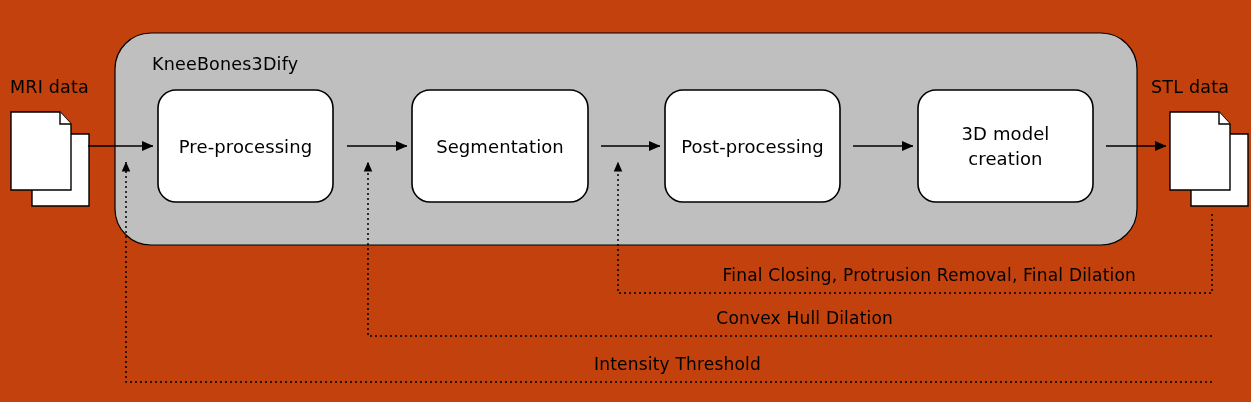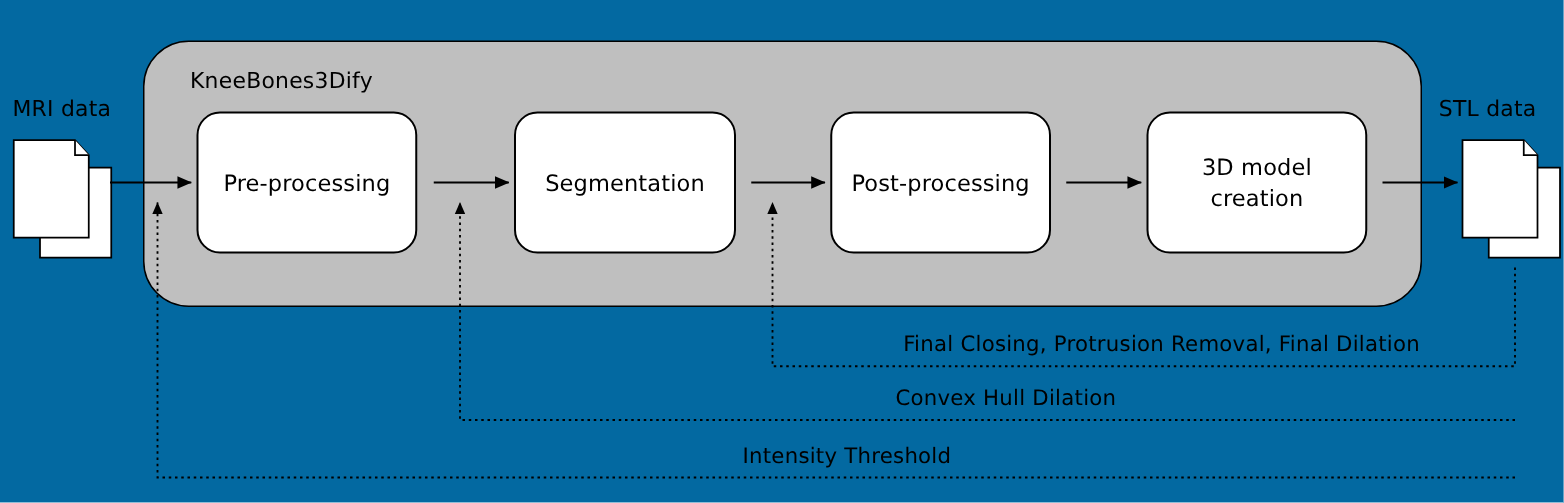--- a/index.html
+++ b/index.html
@@ -8,21 +8,21 @@
     padding: 0;
     background: #ffffff;
   }
   body {
     font-family: "DejaVu Sans", sans-serif;
   }
   #diagram-root {
     position: relative;
     width: 1251px;
     height: 402px;
-    background: #0369a1;
+    background: #c2410c;
     overflow: hidden;
   }
   svg.canvas {
     position: absolute;
     top: 0;
     left: 0;
     width: 1251px;
     height: 402px;
     display: block;
   }

